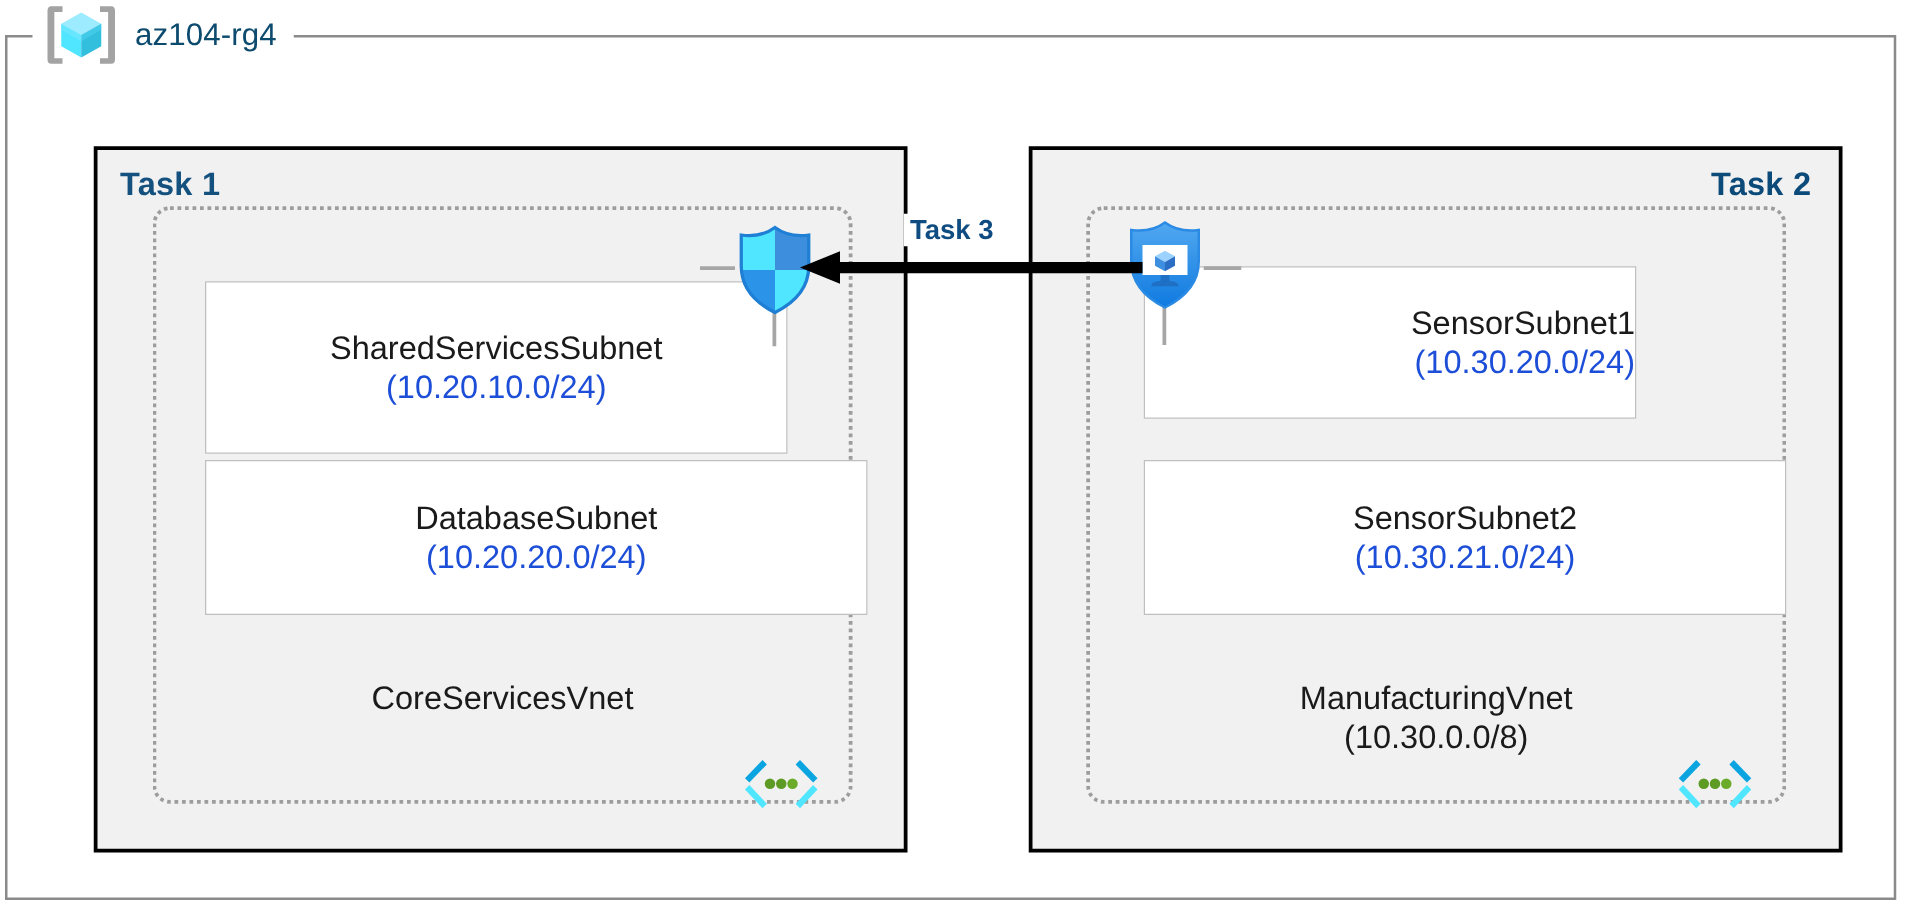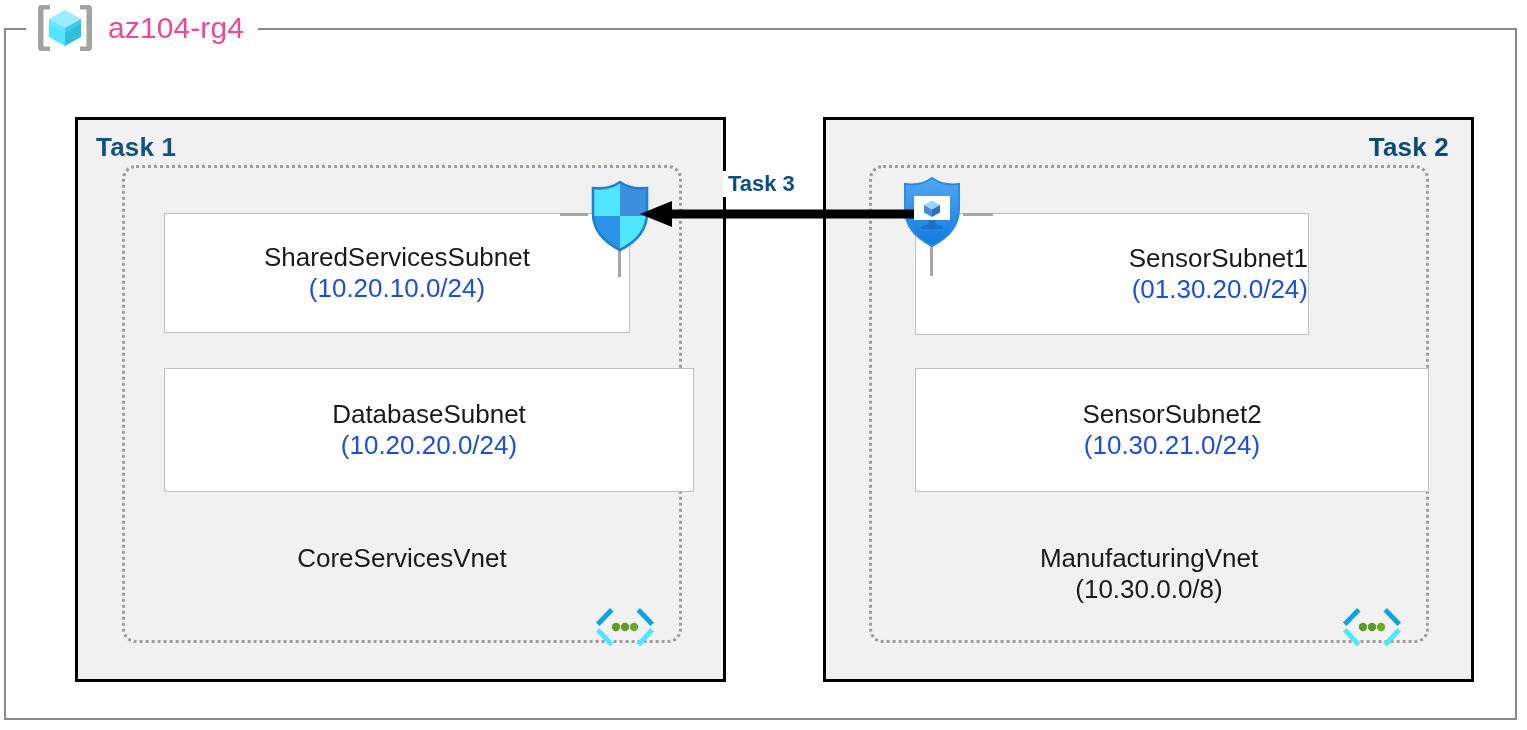--- a/index.html
+++ b/index.html
@@ -39,22 +39,22 @@
     top: 0px;
     height: 56px;
     display: flex;
     align-items: center;
     gap: 14px;
     background: #ffffff;
     padding: 0 14px 0 10px;
     z-index: 6;
   }
   .rg-title {
-    font-size: 30px;
-    color: #ec4899;
+    font-size: 25px;
+    color: #0c4a6e;
     letter-spacing: 0.1px;
     white-space: nowrap;
   }
   .rg-icon { width: 58px; height: 52px; display: block; }
 
   
   .task-group {
     position: absolute;
     background: #f1f1f1;
     border: 3px solid #000000;
@@ -104,21 +104,21 @@
     line-height: 1.18;
     white-space: nowrap;
   }
   .subnet-cidr {
     font-size: 26px;
     color: #1d4ed8;
     line-height: 1.18;
     white-space: nowrap;
   }
 
-  #subnet-shared   { left: 164px;  top: 213px; width: 466px; height: 120px; }
+  #subnet-shared   { left: 164px;  top: 225px; width: 466px; height: 138px; }
   #subnet-database { left: 164px;  top: 368px; width: 530px; height: 124px; }
   #subnet-sensor1  { left: 915px;  top: 213px; width: 394px; height: 122px; align-items: flex-end; }
   #subnet-sensor2  { left: 915px;  top: 368px; width: 514px; height: 124px; }
 
   
   .vnet-caption {
     position: absolute;
     text-align: center;
     width: 560px;
   }
@@ -240,21 +240,21 @@
   </svg>
 
   <div class="task-group" id="group-task2">
     <span class="task-label">Task 2</span>
   </div>
 
   <div class="vnet-box" id="vnet-manuf"></div>
 
   <div class="subnet-box" id="subnet-sensor1">
     <span class="subnet-name">SensorSubnet1</span>
-    <span class="subnet-cidr">(01.30.20.0/24)</span>
+    <span class="subnet-cidr">(10.30.20.0/24)</span>
   </div>
 
   <div class="subnet-box" id="subnet-sensor2">
     <span class="subnet-name">SensorSubnet2</span>
     <span class="subnet-cidr">(10.30.21.0/24)</span>
   </div>
 
   <div class="vnet-caption" id="caption-manuf">
     <div class="vnet-name">ManufacturingVnet</div>
     <div class="vnet-cidr">(10.30.0.0/8)</div>

